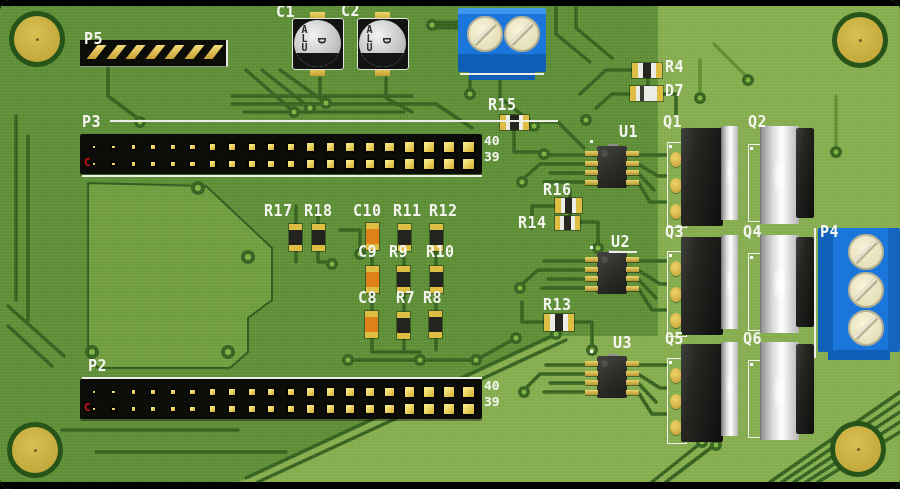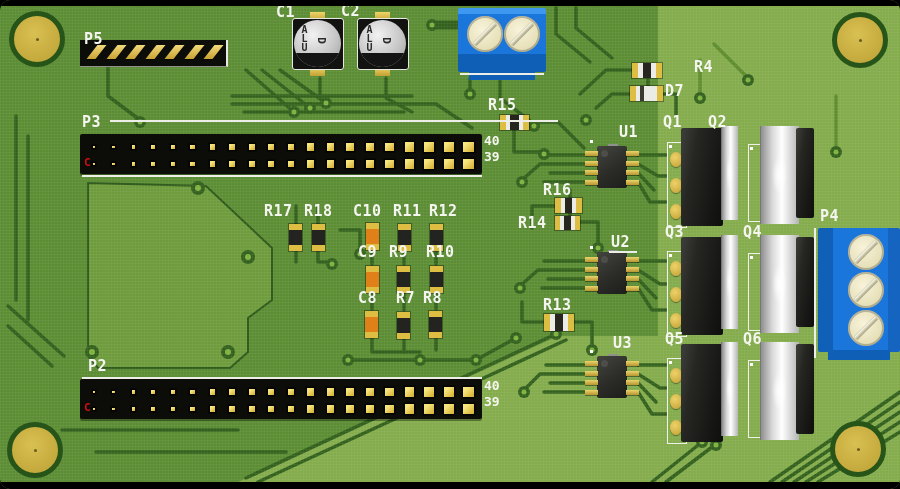--- a/index.html
+++ b/index.html
@@ -517,37 +517,37 @@
   <div class="to" style="left:742px;top:334px">
     <span class="box" style="left:6px;top:26px;width:12px;height:76px"></span>
     <span class="tabm" style="left:18px;top:8px;width:38px;height:98px"></span>
     <span class="blk" style="left:54px;top:10px;width:18px;height:90px"></span>
     <span class="sdot" style="left:8px;top:29px"></span>
   </div>
 
   <span class="lbl" style="left:84px;top:31px">P5</span>
   <span class="lbl" style="left:276px;top:4px">C1</span>
   <span class="lbl" style="left:341px;top:3px">C2</span>
-  <span class="lbl" style="left:694px;top:59px">R4</span>
+  <span class="lbl" style="left:665px;top:59px">R4</span>
   <span class="lbl" style="left:665px;top:83px">D7</span>
   <span class="lbl" style="left:82px;top:114px">P3</span>
   <span class="lbl" style="left:488px;top:97px">R15</span>
   <span class="lbl" style="left:619px;top:124px">U1</span>
   <span class="lbl" style="left:543px;top:182px">R16</span>
   <span class="lbl" style="left:518px;top:215px">R14</span>
   <span class="lbl" style="left:611px;top:234px">U2</span>
   <span class="lbl" style="left:543px;top:297px">R13</span>
   <span class="lbl" style="left:613px;top:335px">U3</span>
   <span class="lbl" style="left:663px;top:114px">Q1</span>
-  <span class="lbl" style="left:708px;top:114px">Q2</span>
+  <span class="lbl" style="left:748px;top:114px">Q2</span>
   <span class="lbl" style="left:665px;top:224px">Q3</span>
   <span class="lbl" style="left:743px;top:224px">Q4</span>
   <span class="lbl" style="left:665px;top:331px">Q5</span>
   <span class="lbl" style="left:743px;top:331px">Q6</span>
-  <span class="lbl" style="left:820px;top:208px">P4</span>
+  <span class="lbl" style="left:820px;top:224px">P4</span>
   <span class="lbl" style="left:88px;top:358px">P2</span>
   <span class="lbl" style="left:264px;top:203px">R17</span>
   <span class="lbl" style="left:304px;top:203px">R18</span>
   <span class="lbl" style="left:353px;top:203px">C10</span>
   <span class="lbl" style="left:393px;top:203px">R11</span>
   <span class="lbl" style="left:429px;top:203px">R12</span>
   <span class="lbl" style="left:358px;top:244px">C9</span>
   <span class="lbl" style="left:389px;top:244px">R9</span>
   <span class="lbl" style="left:426px;top:244px">R10</span>
   <span class="lbl" style="left:358px;top:290px">C8</span>

